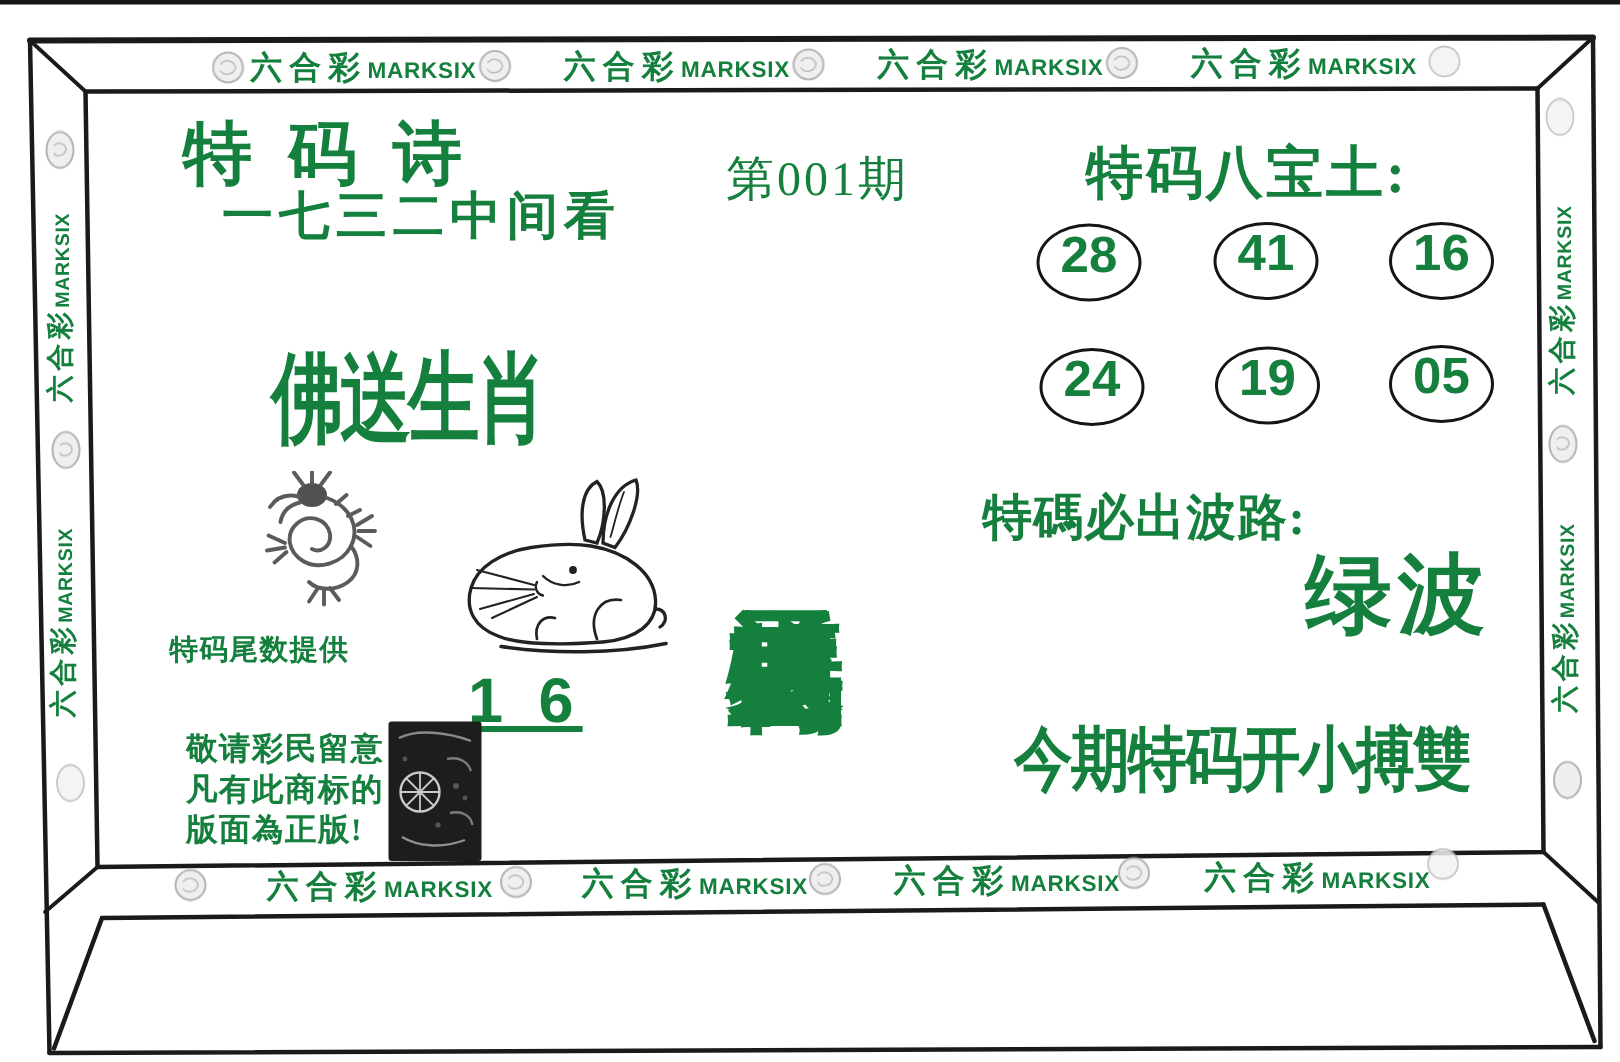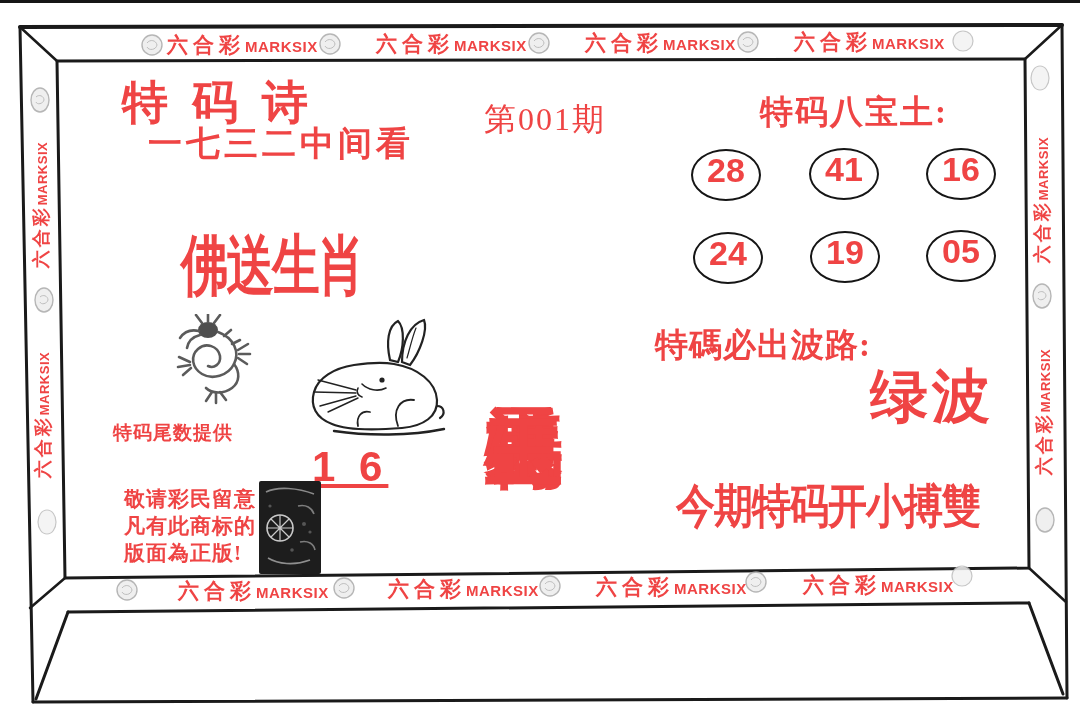--- a/index.html
+++ b/index.html
@@ -1,18 +1,18 @@
 <!DOCTYPE html>
 <html><head>
 <meta charset="utf-8">
 <style>
   html,body{margin:0;padding:0;background:#ffffff;}
   .sheet{
     position:relative;width:1080px;height:708px;background:#ffffff;overflow:hidden;
-    font-family:"Liberation Serif","DejaVu Serif",serif;color:#ef4444;
+    font-family:"Liberation Serif","DejaVu Serif",serif;color:#15803d;
   }
   .abs{position:absolute;white-space:nowrap;}
   svg{position:absolute;left:0;top:0;}
   
   .band-text{position:absolute;white-space:nowrap;text-align:center;}
   .band-text .cn{font:600 21px "Liberation Serif","DejaVu Serif",serif;letter-spacing:5px;}
   .band-text .en{font:700 15px "Liberation Sans","DejaVu Sans",sans-serif;letter-spacing:.5px;}
   .band-vert{width:150px;height:34px;line-height:34px;transform:rotate(-90deg);}
   .band-vert .cn{font-size:18px;letter-spacing:3px;}
   .band-vert .en{font-size:13px;}
@@ -20,21 +20,21 @@
   .poem-title{left:122px;top:72px;font-size:46px;font-weight:700;letter-spacing:24px;}
   .issue{left:484px;top:78px;font-size:32px;font-weight:400;letter-spacing:2px;margin-top:20px;}
   .poem-line1{left:148px;top:121px;font-size:34px;font-weight:600;letter-spacing:4px;}
   .poem-line2{left:148px;top:162px;font-size:34px;font-weight:600;letter-spacing:4px;}
   .zodiac-line{left:181px;top:222px;font-size:50px;font-weight:700;letter-spacing:-2px;transform:scale(.95,1.32);transform-origin:left top;}
   .main-title{
     left:476px;top:136px;width:96px;height:430px;
     writing-mode:vertical-rl;text-orientation:upright;
     font-size:78px;font-weight:900;letter-spacing:4px;line-height:96px;text-align:center;
   }
-  .numbers-title{left:760px;top:90px;font-size:33px;font-weight:700;letter-spacing:2px;}
+  .numbers-title{left:724px;top:90px;font-size:38px;font-weight:700;letter-spacing:2px;}
   .num-circle{
     position:absolute;width:66px;height:48px;border:2.5px solid #151515;border-radius:50%;
     text-align:center;line-height:44px;font:700 34px "Liberation Sans","DejaVu Sans",sans-serif;
   }
   .wave-label{left:655px;top:323px;font-size:33px;font-weight:700;letter-spacing:1px;}
   .wave-value{left:870px;top:358px;font-size:58px;font-weight:700;letter-spacing:4px;}
   .size-line{left:676px;top:474px;font-size:39px;font-weight:600;letter-spacing:-1px;transform:scaleY(1.2);transform-origin:left top;}
   .tail-label{left:113px;top:420px;font-size:19px;font-weight:700;letter-spacing:1px;}
   .tail-numbers{left:312px;top:443px;font:700 42px "Liberation Sans","DejaVu Sans",sans-serif;letter-spacing:6px;text-decoration:underline;}
   .notice{left:124px;top:486px;font-size:21px;font-weight:600;line-height:27px;white-space:nowrap;letter-spacing:1px;}

